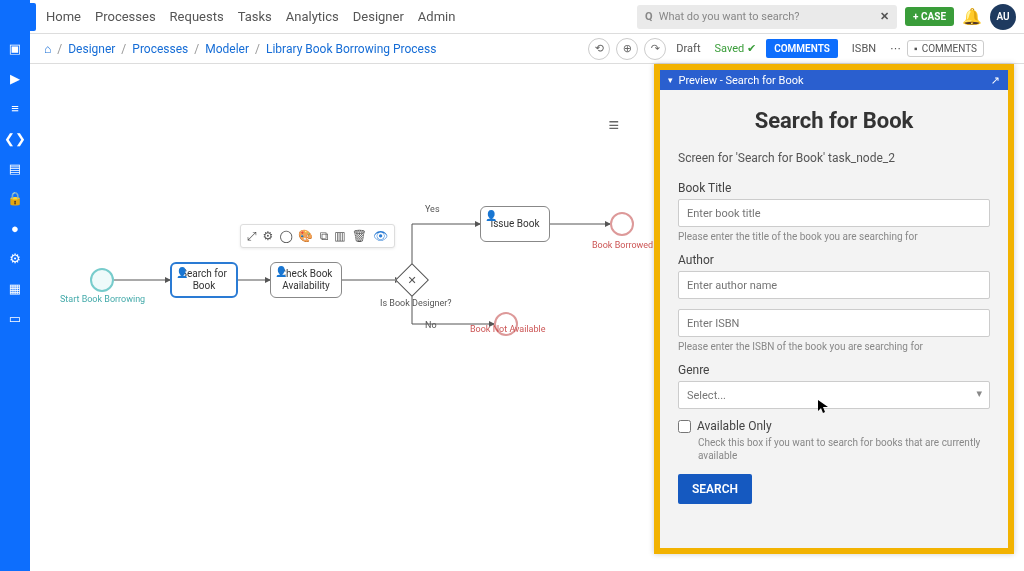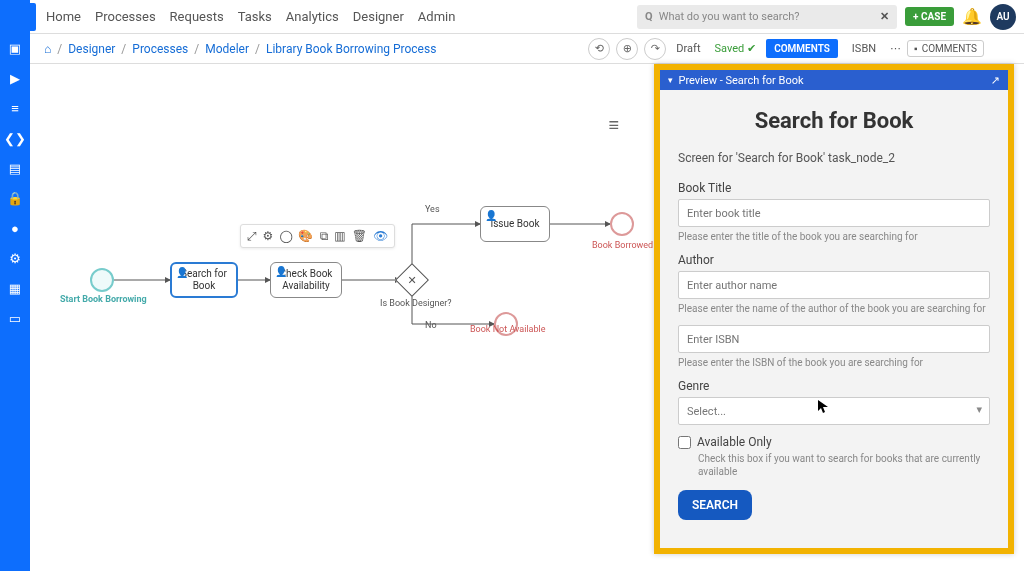--- a/index.html
+++ b/index.html
@@ -55,21 +55,21 @@
 .fg { margin-bottom:10px; }
 .fg label { display:block; font-size:12px; color:#444; margin-bottom:4px; }
 .fg input[type=text], .fg select { width:100%; height:28px; border:1px solid #ccc; border-radius:2px; padding:0 8px; font-size:11px; color:#777; background:#fff; }
 .fg select { appearance:none; }
 .fg .sel-wrap { position:relative; }
 .fg .sel-wrap::after { content:"▾"; position:absolute; right:8px; top:6px; color:#888; font-size:11px; pointer-events:none; }
 .hint { font-size:10px; color:#888; margin-top:3px; line-height:1.3; }
 .chk-row { display:flex; align-items:center; gap:6px; font-size:12px; color:#444; margin-top:4px; }
 .chk-row input { width:13px; height:13px; }
 .chk-hint { font-size:10px; color:#888; margin:3px 0 12px 20px; line-height:1.3; }
-.btn-search { background:#1559c0; color:#fff; border:none; padding:8px 14px; font-size:12px; font-weight:600; border-radius:8px; cursor:pointer; }
+.btn-search { background:#1559c0; color:#fff; border:none; padding:8px 14px; font-size:12px; font-weight:600; border-radius:2px; cursor:pointer; }
 
 svg.flows { position:absolute; left:0; top:0; pointer-events:none; }
 .flows line, .flows polyline { stroke:#555; stroke-width:1; fill:none; }
 .flows polygon { fill:#555; }
 
 .cursor-img { position:absolute; width:10px; height:14px; pointer-events:none; z-index:50; }
 </style>
 </head>
 <body>
 
@@ -143,21 +143,21 @@
       </defs>
     <line x1="84" y1="216" x2="140" y2="216" marker-end="url(#ar)"></line>
     <line x1="208" y1="216" x2="240" y2="216" marker-end="url(#ar)"></line>
     <line x1="312" y1="216" x2="370" y2="216" marker-end="url(#ar)"></line>
     <polyline points="382,204 382,160 450,160" marker-end="url(#ar)"></polyline>
     <line x1="520" y1="160" x2="580" y2="160" marker-end="url(#ar)"></line>
     <polyline points="382,228 382,260 464,260" marker-end="url(#ar)"></polyline>
   </svg>
 
   <div class="start-ev" style="left:60px; top:204px;"></div>
-  <div class="lbl" style="left:30px; top:230px; color:#4aa;font-weight:bold;">Start Book Borrowing</div>
+  <div class="lbl" style="left:30px; top:230px; color:#4aa;">Start Book Borrowing</div>
 
   <div class="toolbar" style="left:210px; top:160px;">
     <span>⤢</span>
     <span>⚙</span>
     <span>◯</span>
     <span>🎨</span>
     <span>⧉</span>
     <span>▥</span>
     <span>🗑</span>
     <span style="color:#2a7bd4">👁</span>
@@ -202,21 +202,20 @@
 
     <div class="fg">
       <label>Book Title</label>
       <input type="text" placeholder="Enter book title" style="">
       <div class="hint">Please enter the title of the book you are searching for</div>
     </div>
 
     <div class="fg">
       <label>Author</label>
       <input type="text" placeholder="Enter author name" style="">
-      <div class="hint">Please enter the name of the author of the book you are searching for</div>
     </div>
 
     <div class="fg">
       <input type="text" placeholder="Enter ISBN" style="">
       <div class="hint">Please enter the ISBN of the book you are searching for</div>
     </div>
 
     <div class="fg">
       <label>Genre</label>
       <div class="sel-wrap">

